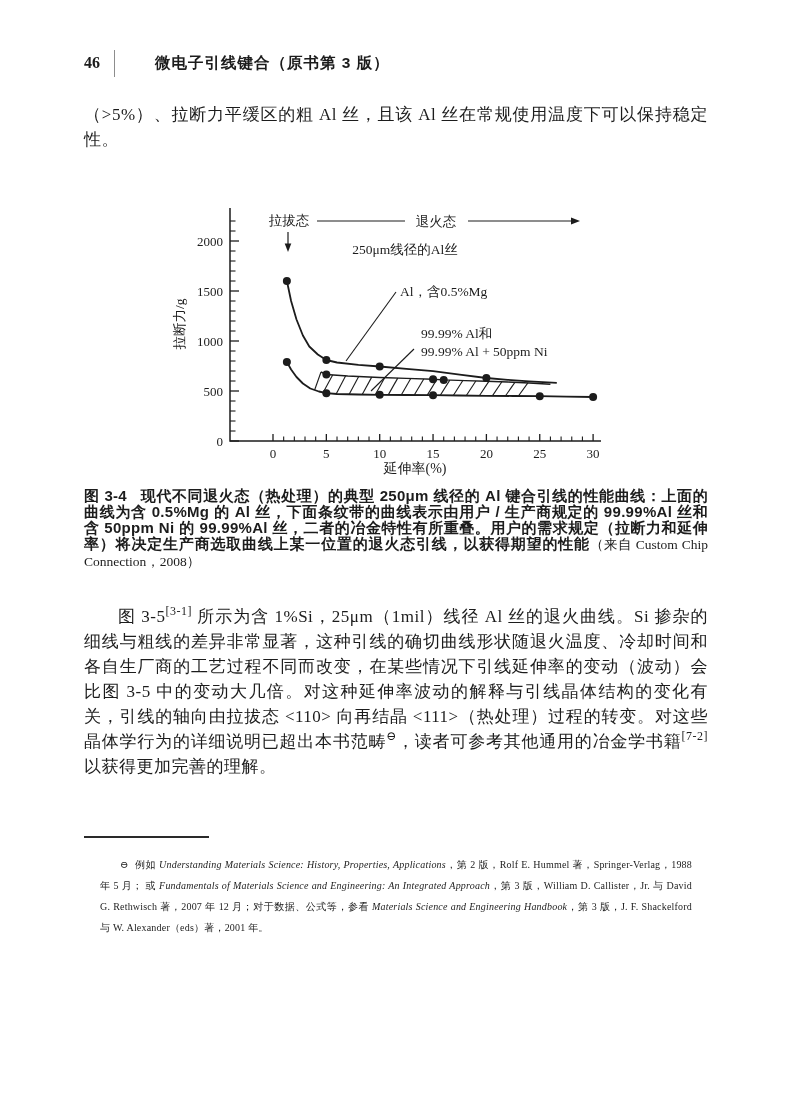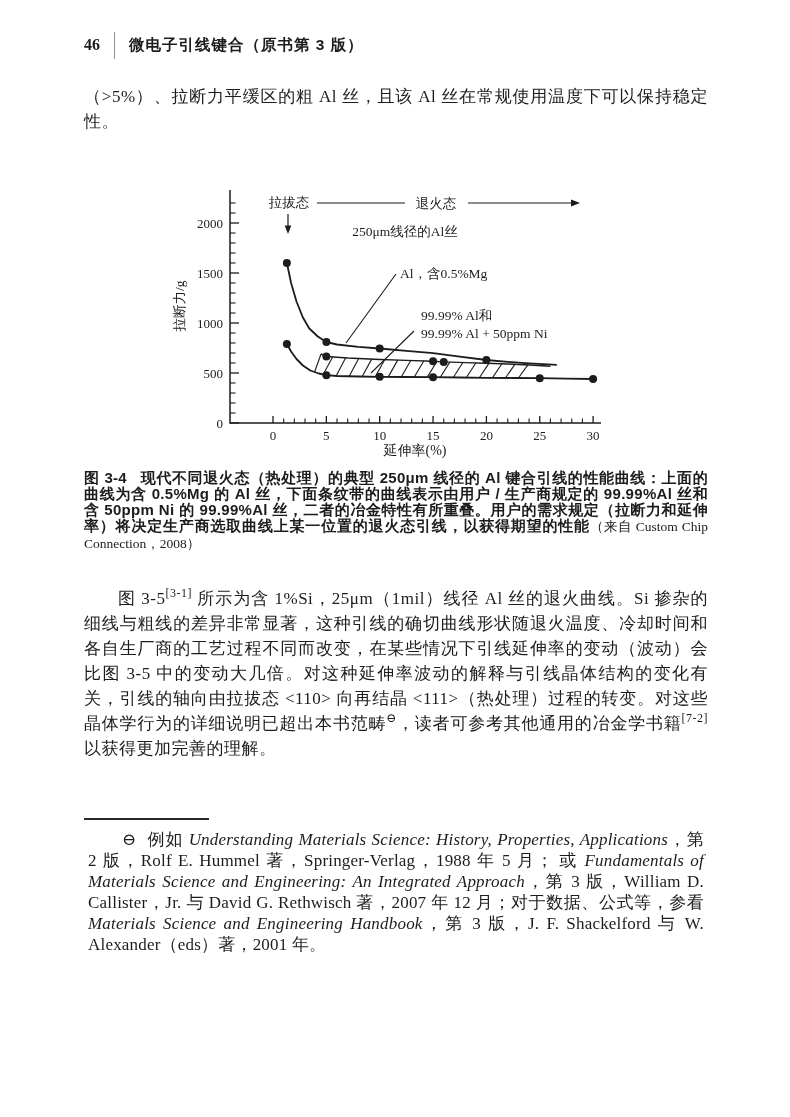--- a/index.html
+++ b/index.html
@@ -4,29 +4,29 @@
 <style>
   html,body{margin:0;padding:0;background:#ffffff;}
   .page{
     position:relative;
     width:790px;height:1117px;
     background:#ffffff;
     color:#1c1c1c;
     font-family:"Liberation Serif","DejaVu Serif",serif;
     overflow:hidden;
     box-sizing:border-box;
-    padding-top:30px;
+    padding-top:48px;
   }
   
   .hdr{display:flex;align-items:center;gap:14px;margin-left:84px;height:30px;}
   .hdr-num{font-size:16px;font-weight:700;}
   .hdr-divider{width:1px;height:27px;background:#8d8d8d;}
   .hdr-title{
     font-family:"Liberation Sans","DejaVu Sans",sans-serif;
-    font-size:15.5px;font-weight:700;letter-spacing:1px;
+    font-size:15.5px;font-weight:700;letter-spacing:1px;margin-left:26px;
   }
   
   .body-text{
     width:624px;margin:0 8px 0 84px;
     font-size:17px;line-height:25px;letter-spacing:0.5px;
     text-align:justify;text-indent:2em;
   }
   .no-indent{text-indent:0;}
   .intro{margin-top:24px;}
   sup{font-size:12px;line-height:0;vertical-align:super;}
@@ -42,21 +42,21 @@
   .cap-label{margin-right:0.9em;}
   .cap-src{
     font-family:"Liberation Serif","DejaVu Serif",serif;
     font-weight:400;font-size:13.5px;letter-spacing:0;
   }
   .paras{margin-top:34px;}
   
   .footnote{margin:57px 0 0 84px;width:624px;}
   .fn-rule{width:125px;height:2px;background:#2a2a2a;margin-bottom:9px;}
   .fn-text{
-    margin:4px;font-size:17px;line-height:21px;
+    margin:16px;font-size:10px;line-height:21px;
     text-align:justify;text-indent:2em;letter-spacing:0.2px;
   }
   .fn-text i{font-style:italic;}
   .fn-marker{margin-right:0.6em;}
 </style>
 </head>
 <body>
 
 <div class="page">
 

